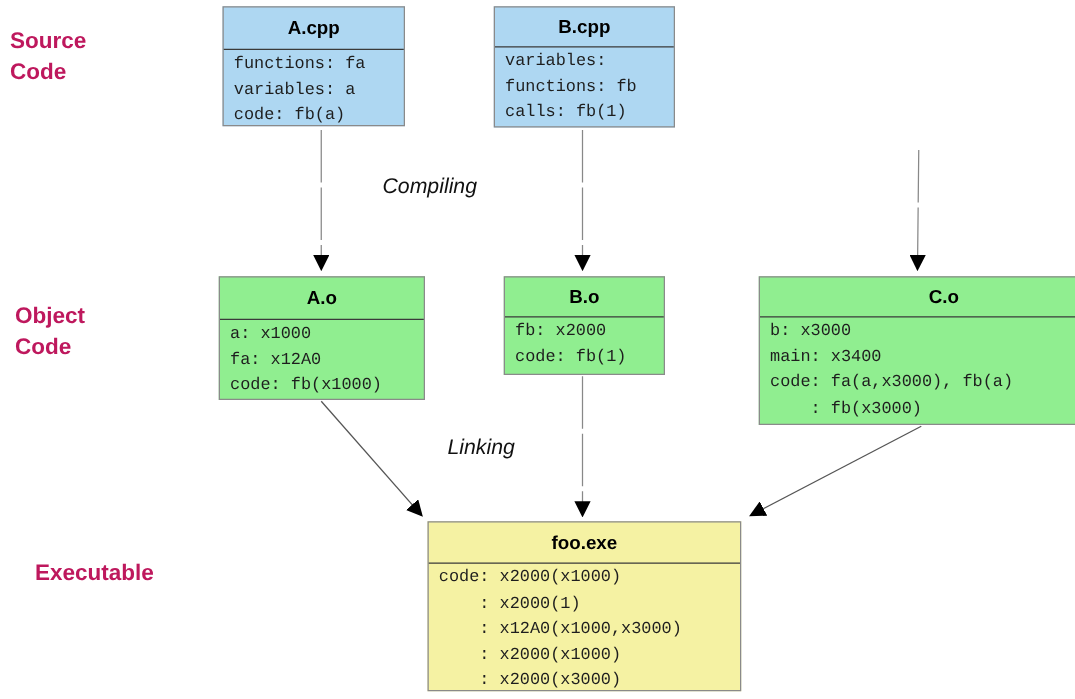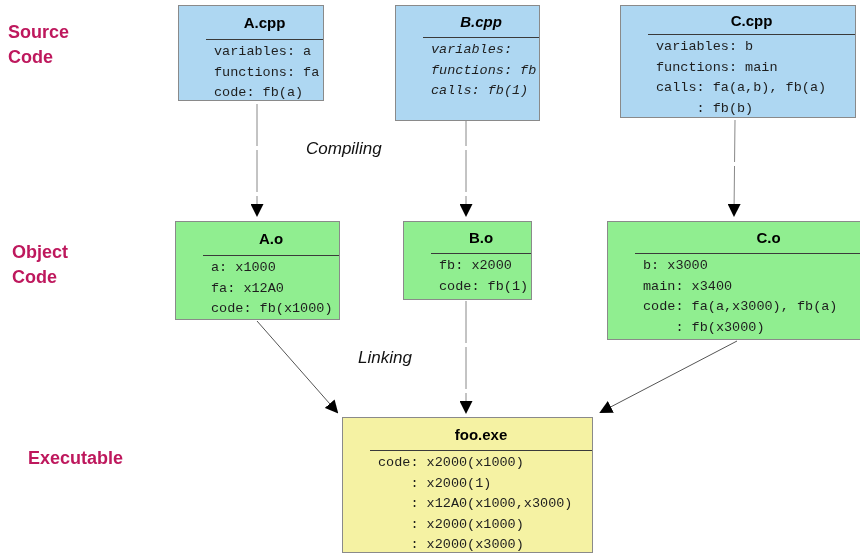--- a/index.html
+++ b/index.html
@@ -8,21 +8,21 @@
     font-family:"Liberation Sans", sans-serif; overflow:hidden;
   }
   .section-label {
     position:absolute; font-weight:bold; font-size:18px; line-height:25px;
     color:#be185d;
   }
   .process-label {
     position:absolute; font-style:italic; font-size:17px; color:#111;
   }
   .box {
-    position:absolute; box-sizing:border-box; border:1px solid #8a8a8a;padding-left:27px;
+    position:absolute; box-sizing:border-box; border:1px solid #8a8a8a;
   }
   .box.src { background:var(--source-box,#aed7f2); }
   .box.obj { background:var(--object-box,#90ee90); }
   .box.exe { background:var(--executable-box,#f5f2a3); }
   .box .title {
     display:flex; align-items:center; justify-content:center;
     font-weight:bold; font-size:15px; color:#000;
     border-bottom:1px solid #3a3a3a; box-sizing:border-box;
   }
   .box .body { padding:2px 0 0 8px; }
@@ -62,44 +62,35 @@
     <line class="arrow-dash" x1="466" y1="104" x2="466" y2="215" marker-end="url(#ah)"></line>
     <line class="arrow-dash" x1="735" y1="120" x2="734" y2="215" marker-end="url(#ah)"></line>
     <line class="arrow-solid" x1="257" y1="321" x2="337" y2="412" marker-end="url(#ah)"></line>
     <line class="arrow-dash" x1="466" y1="301" x2="466" y2="412" marker-end="url(#ah)"></line>
     <line class="arrow-solid" x1="737" y1="341" x2="601" y2="412" marker-end="url(#ah)"></line>
   </svg>
 
   <div class="box src" style="left:178px; top:5px; width:146px; height:96px;">
     <div class="title" style="height:34px;">A.cpp</div>
     <div class="body">
+      <div class="line">functions: fa</div>
       <div class="line">variables: a</div>
-      <div class="line">functions: fa</div>
       <div class="line">code: fb(a)</div>
     </div>
   </div>
 
-  <div class="box src" style="left:395px; top:5px; width:145px; height:116px;font-style:italic;">
+  <div class="box src" style="left:395px; top:5px; width:145px; height:97px;">
     <div class="title" style="height:32px;">B.cpp</div>
     <div class="body">
       <div class="line">variables:</div>
       <div class="line">functions: fb</div>
       <div class="line">calls: fb(1)</div>
     </div>
   </div>
 
-  <div class="box src" style="left:620px; top:5px; width:236px; height:113px;">
-    <div class="title" style="height:29px;">C.cpp</div>
-    <div class="body">
-      <div class="line">variables: b</div>
-      <div class="line">functions: main</div>
-      <div class="line">calls: fa(a,b), fb(a)</div>
-      <div class="line">     : fb(b)</div>
-    </div>
-  </div>
 
   <div class="box obj" style="left:175px; top:221px; width:165px; height:99px;">
     <div class="title" style="height:34px;">A.o</div>
     <div class="body">
       <div class="line">a: x1000</div>
       <div class="line">fa: x12A0</div>
       <div class="line">code: fb(x1000)</div>
     </div>
   </div>
 

